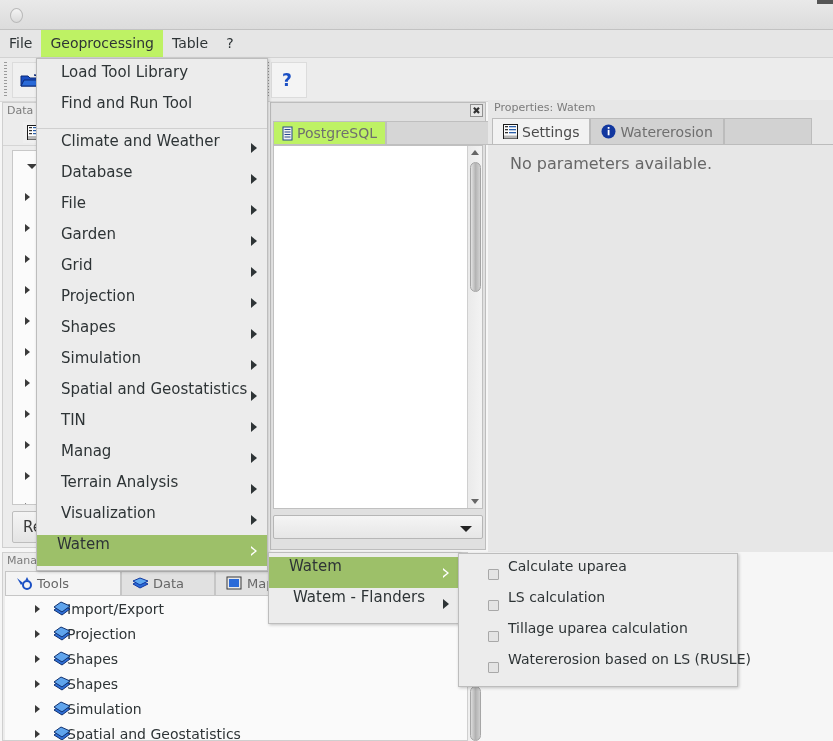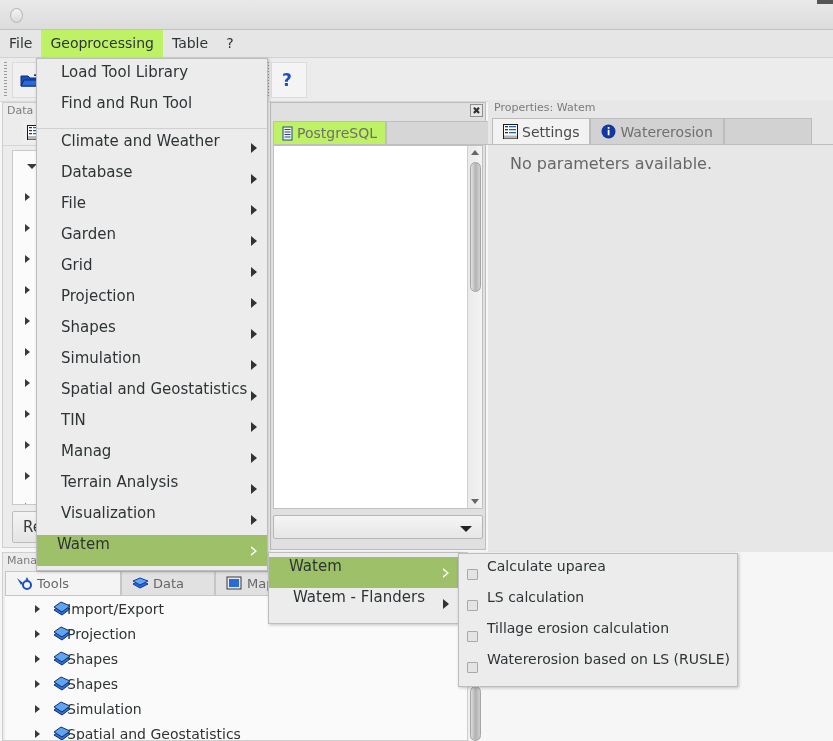--- a/index.html
+++ b/index.html
@@ -265,21 +265,21 @@
 
   .menu-geo { left: 36px; top: 58px; width: 232px; }
   .menu-watem { left: 268px; top: 552px; width: 192px; }
   .menu-watem-tools { left: 458px; top: 553px; width: 280px; }
 
   .chk {
     position: absolute; left: 8px; top: 11px;
     width: 11px; height: 11px;
     background: #e4e4e4; border: 1px solid #a8a8a8; border-radius: 1px;
   }
-  .menu-item.with-chk { padding-left: 28px; }
+  .menu-item.with-chk { padding-left: 28px; margin-left: 21px; }
   .menu-sm { font-size: 14px; }
 </style>
 </head>
 <body>
 
 <div id="app">
 
   <div class="titlebar">
     <div class="win-dot"></div>
     <div class="right-cap"></div>
@@ -602,21 +602,21 @@
     <div class="menu-item with-chk menu-sm">
       <span class="chk"></span>
       <span>Calculate uparea</span>
     </div>
     <div class="menu-item with-chk menu-sm">
       <span class="chk"></span>
       <span>LS calculation</span>
     </div>
     <div class="menu-item with-chk menu-sm">
       <span class="chk"></span>
-      <span>Tillage erosion calculation</span>
+      <span>Tillage uparea calculation</span>
     </div>
     <div class="menu-item with-chk menu-sm">
       <span class="chk"></span>
       <span>Watererosion based on LS (RUSLE)</span>
     </div>
   </div>
 
 </div>
 
 </body></html>

